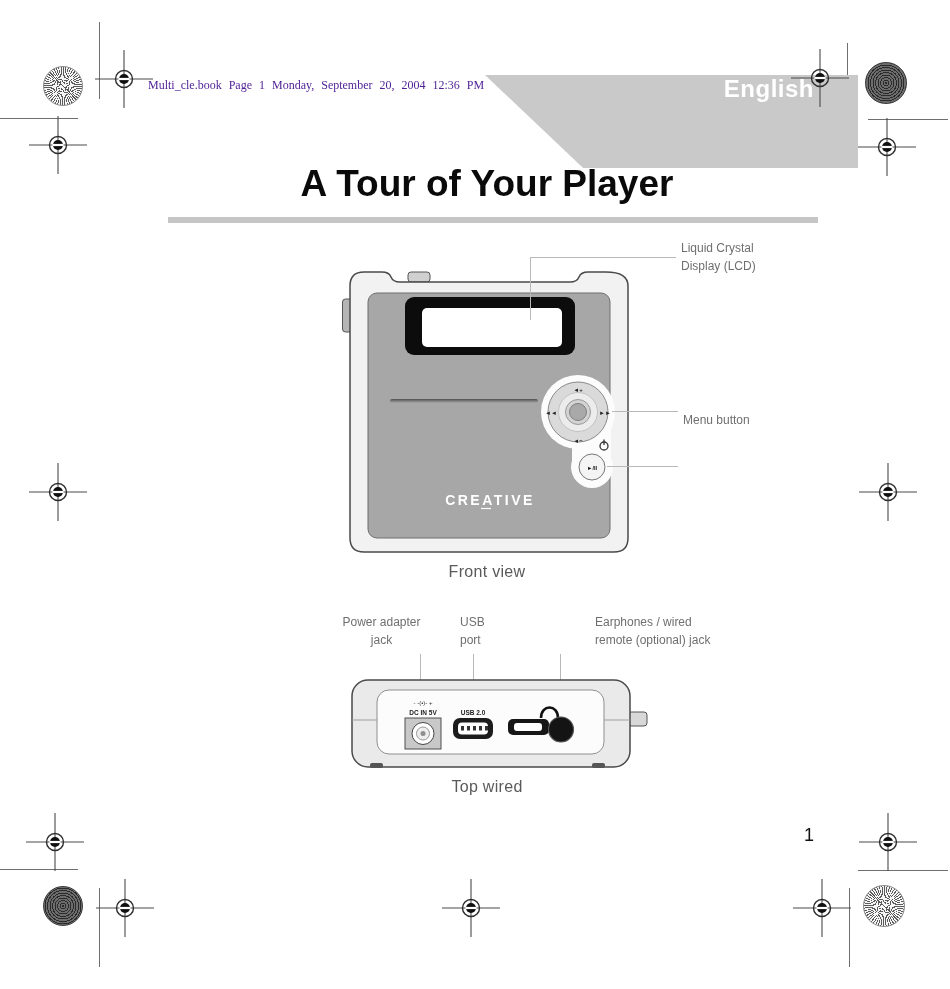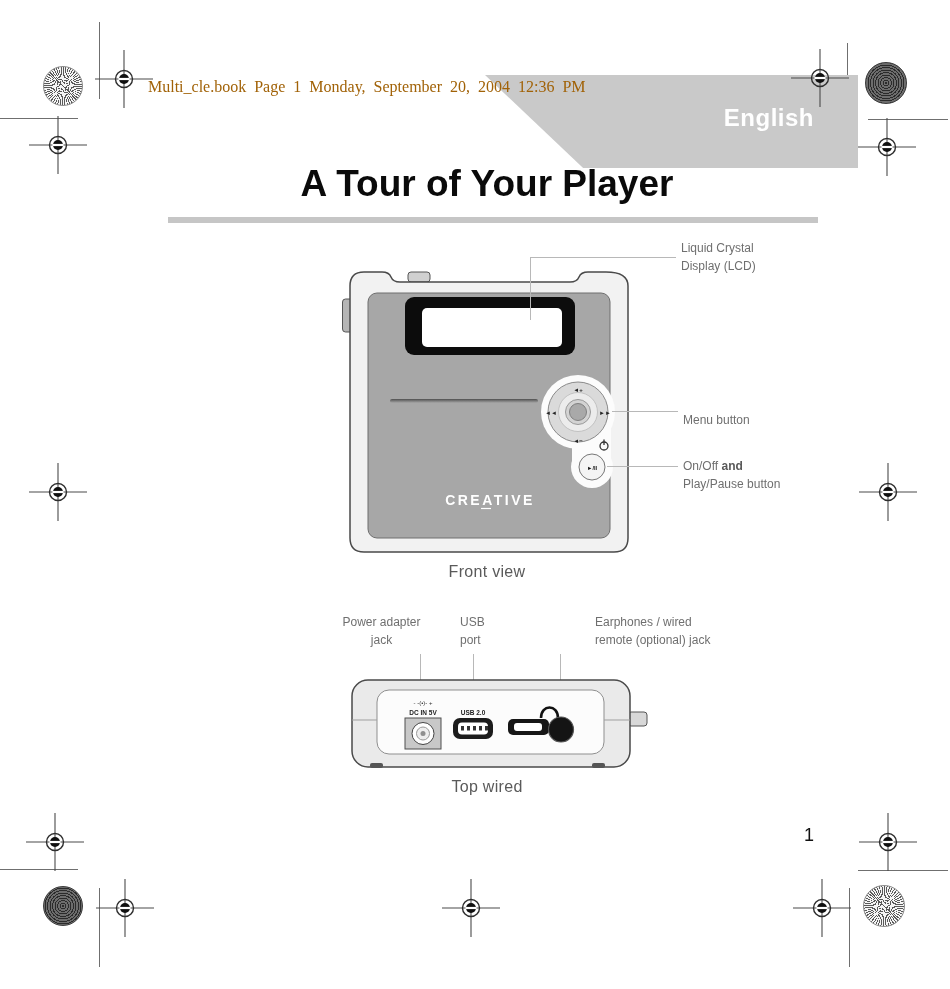--- a/index.html
+++ b/index.html
@@ -11,26 +11,26 @@
   .regmark{position:absolute;width:60px;height:60px;}
   .starburst{position:absolute;border-radius:50%;
      background:repeating-conic-gradient(#5a5a5a 0deg 3deg,#f6f6f6 3deg 7.5deg);
      border:1px solid #8a8a8a;}
   .moire{position:absolute;border-radius:50%;
      background:repeating-radial-gradient(#2b2b2b 0 1px,#6d6d6d 1px 2.5px);
      border:1px solid #3a3a3a;}
 
   
   .doc-header{position:absolute;left:148px;top:78px;font-family:"Liberation Serif",serif;
-     font-size:16px;color:#a16207;white-space:nowrap;word-spacing:4px;}
+     font-size:12px;color:#4c1d95;white-space:nowrap;word-spacing:4px;}
 
   
   .lang-tab{position:absolute;left:485px;top:75px;width:373px;height:93px;background:#c9c9c9;
      clip-path:polygon(0 0,100% 0,100% 100%,26.3% 100%);
-     display:flex;align-items:center;justify-content:flex-end;
+     display:flex;align-items:flex-start;justify-content:flex-end;
      padding:0 44px 7px 0;box-sizing:border-box;
      color:#ffffff;font-weight:bold;font-size:24px;letter-spacing:.5px;}
 
   
   .page-title{position:absolute;left:12px;top:163px;width:950px;text-align:center;
      font-size:37px;font-weight:bold;color:#0a0a0a;letter-spacing:0px;}
   .title-rule{position:absolute;left:168px;top:217px;width:650px;height:6px;background:#c6c6c6;}
 
   
   .callout{position:absolute;background:#b8b8b8;}
@@ -200,24 +200,20 @@
   <div class="callout" style="left:530px;top:257px;width:146px;height:1px;"></div>
   <div class="callout" style="left:530px;top:257px;width:1px;height:63px;"></div>
   <div class="callout" style="left:612px;top:411px;width:66px;height:1px;"></div>
   <div class="callout" style="left:607px;top:466px;width:71px;height:1px;"></div>
 
   <div class="lbl" style="left:681px;top:239px;">
     <div>Liquid Crystal</div>
     <div>Display (LCD)</div>
   </div>
   <div class="lbl" style="left:683px;top:403px;margin-top:8px;">Menu button</div>
-  <div class="lbl" style="left:683px;top:457px;">
-    <div><span>On/Off </span><b>and</b></div>
-    <div>Play/Pause button</div>
-  </div>
   <div class="caption" style="left:387px;top:563px;">Front view</div>
 
   <div class="lbl" style="left:330px;top:613px;width:103px;text-align:center;">
     <div>Power adapter</div>
     <div>jack</div>
   </div>
   <div class="lbl" style="left:460px;top:613px;">
     <div>USB</div>
     <div>port</div>
   </div>

